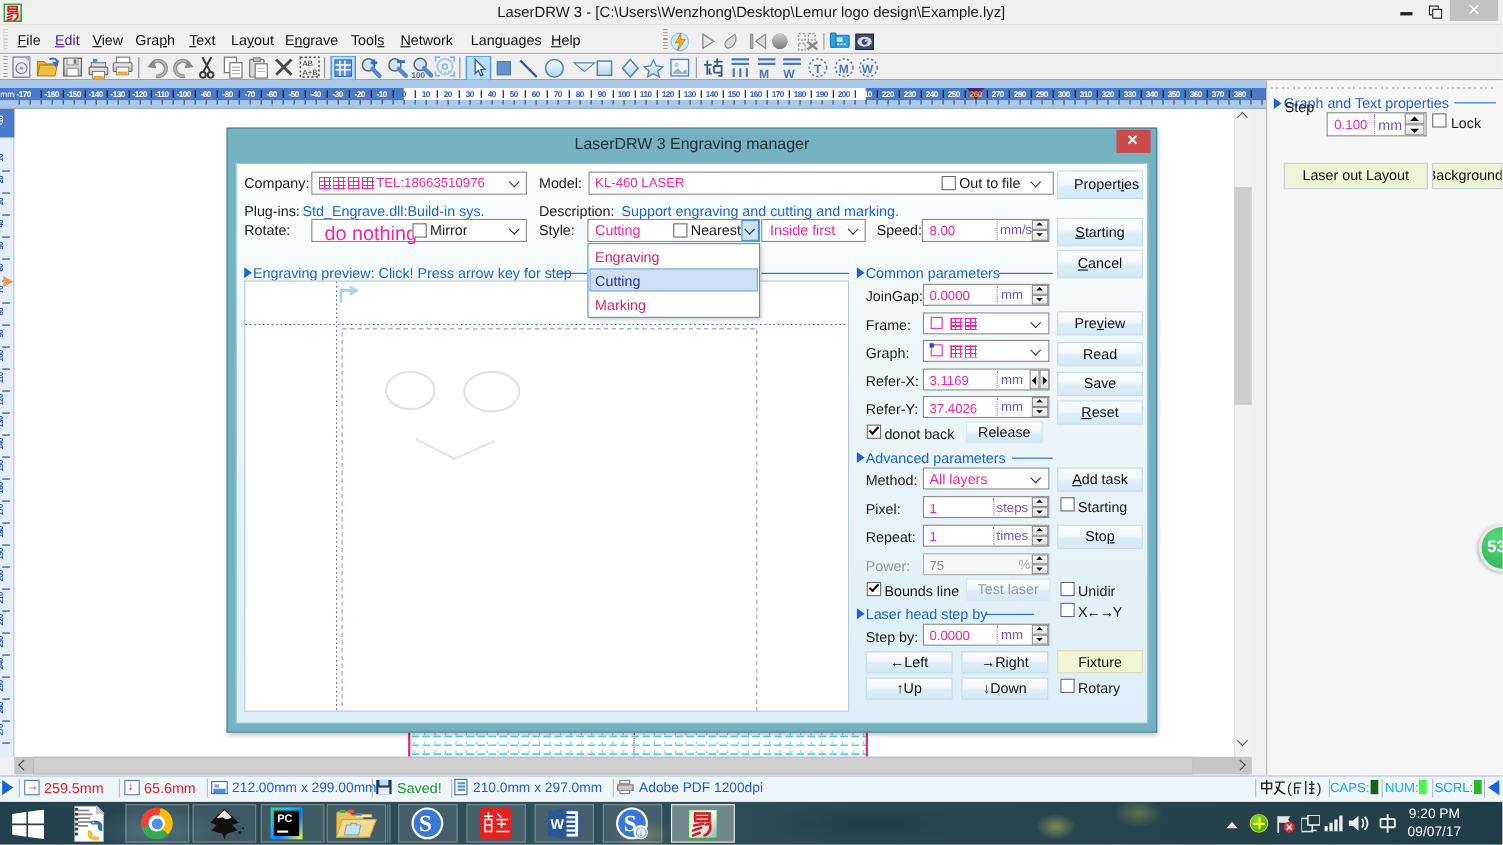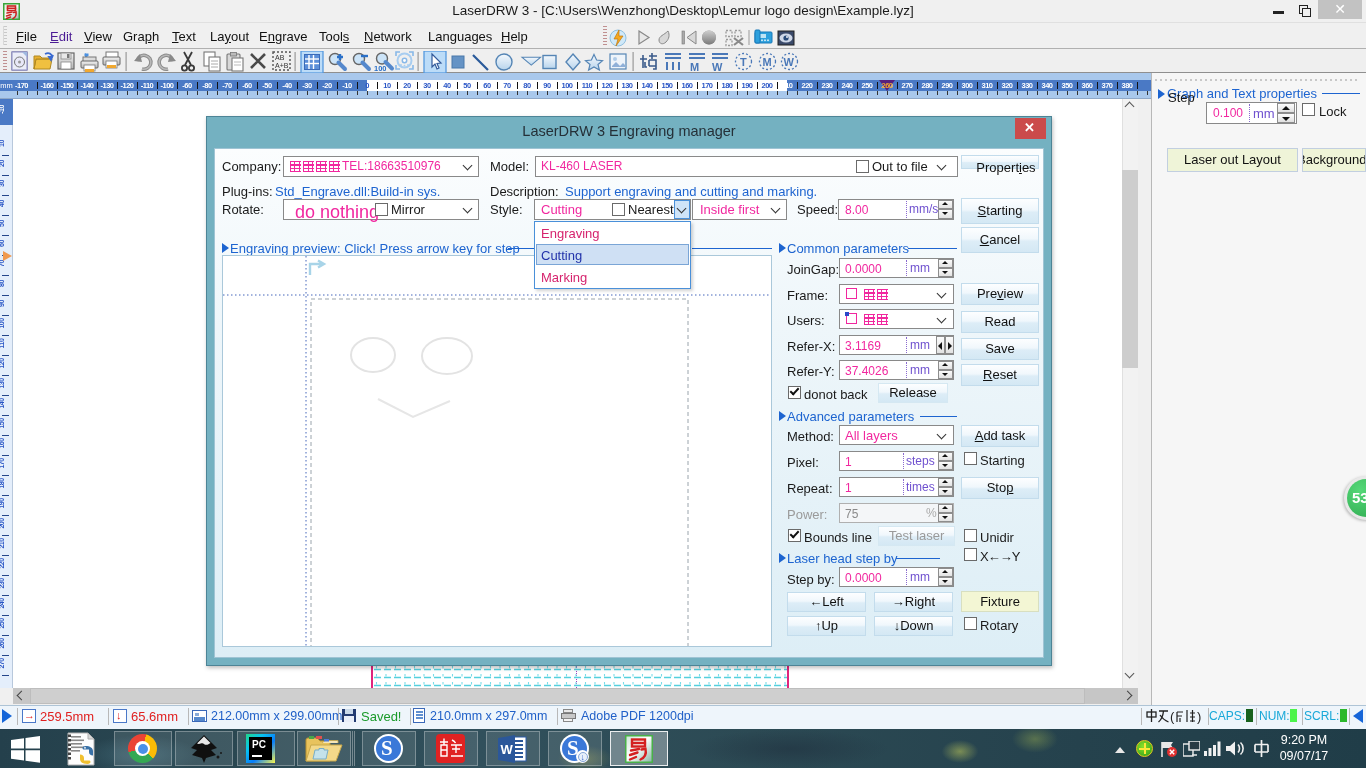--- a/index.html
+++ b/index.html
@@ -799,21 +799,21 @@
 <div class="abs" style="left:316px;top:161px;width:11px;height:11px;background:repeating-linear-gradient(180deg,#f1279f 0 1.2px,transparent 1.2px 3.4px),repeating-linear-gradient(90deg,#f1279f 0 1px,transparent 1px 4.5px);"></div>
 <div class="abs" style="left:329px;top:161px;width:11px;height:11px;background:repeating-linear-gradient(180deg,#f1279f 0 1.2px,transparent 1.2px 3.4px),repeating-linear-gradient(90deg,#f1279f 0 1px,transparent 1px 4.5px);"></div>
 <div class="val" style="left:342px;top:159px;">TEL:18663510976</div>
 <div class="chev" style="left:464px;top:162px;"></div>
 <div class="lbl" style="left:490px;top:159px;">Model:</div>
 <div class="fld" style="left:535px;top:156px;width:423px;height:21px;"></div>
 <div class="val" style="left:541px;top:159px;">KL-460 LASER</div>
 <div class="chk" style="left:856px;top:160px;"></div>
 <div class="lbl" style="left:872px;top:159px;">Out to file</div>
 <div class="chev" style="left:938px;top:162px;"></div>
-<div class="btn" style="left:961px;top:155px;width:78px;height:14px;line-height:24px;padding-left:12px;">Propert<u>i</u>es</div>
+<div class="btn" style="left:961px;top:155px;width:78px;height:26px;line-height:24px;padding-left:12px;">Propert<u>i</u>es</div>
 <div class="lbl" style="left:222px;top:184px;">Plug-ins:</div>
 <div class="blu" style="left:275px;top:184px;">Std_Engrave.dll:Build-in sys.</div>
 <div class="lbl" style="left:490px;top:184px;">Description:</div>
 <div class="blu" style="left:565px;top:184px;">Support engraving and cutting and marking.</div>
 <div class="lbl" style="left:222px;top:202px;">Rotate:</div>
 <div class="fld" style="left:283px;top:199px;width:196px;height:21px;"></div>
 <div class="val" style="left:295px;top:202px;font-size:18px;">do nothing</div>
 <div class="chk" style="left:375px;top:203px;"></div>
 <div class="lbl" style="left:391px;top:202px;">Mirror</div>
 <div class="chev" style="left:464px;top:205px;"></div>
@@ -867,21 +867,21 @@
   </div>
 <div class="abs" style="left:938px;top:268px;width:15px;height:9px;background:linear-gradient(#fbfbfb,#e2e2e2);border:1px solid #8d8d8d;">
     <div class="tri-d" style="left:3px;top:2px;border-left-width:3.5px;border-right-width:3.5px;border-top-width:3.5px;"></div>
   </div>
 <div class="lbl" style="left:787px;top:288px;">Frame:</div>
 <div class="fld" style="left:839px;top:284px;width:115px;height:20px;"></div>
 <div class="abs" style="left:846px;top:288px;width:11px;height:11px;border:1.8px solid #f1279f;"></div>
 <div class="abs" style="left:864px;top:289px;width:11px;height:11px;background:repeating-linear-gradient(180deg,#f1279f 0 1.2px,transparent 1.2px 3.4px),repeating-linear-gradient(90deg,#f1279f 0 1px,transparent 1px 4.5px);"></div>
 <div class="abs" style="left:877px;top:289px;width:11px;height:11px;background:repeating-linear-gradient(180deg,#f1279f 0 1.2px,transparent 1.2px 3.4px),repeating-linear-gradient(90deg,#f1279f 0 1px,transparent 1px 4.5px);"></div>
 <div class="chev" style="left:938px;top:290px;"></div>
-<div class="lbl" style="left:787px;top:313px;">Users:</div>
+<div class="lbl" style="left:787px;top:313px;">Graph:</div>
 <div class="fld" style="left:839px;top:309px;width:115px;height:20px;"></div>
 <div class="abs" style="left:846px;top:313px;width:11px;height:11px;border:1.8px solid #f1279f;"></div>
 <div class="abs" style="left:845px;top:312px;width:4px;height:4px;background:#2a48c8;"></div>
 <div class="abs" style="left:864px;top:314px;width:11px;height:11px;background:repeating-linear-gradient(180deg,#f1279f 0 1.2px,transparent 1.2px 3.4px),repeating-linear-gradient(90deg,#f1279f 0 1px,transparent 1px 4.5px);"></div>
 <div class="abs" style="left:877px;top:314px;width:11px;height:11px;background:repeating-linear-gradient(180deg,#f1279f 0 1.2px,transparent 1.2px 3.4px),repeating-linear-gradient(90deg,#f1279f 0 1px,transparent 1px 4.5px);"></div>
 <div class="chev" style="left:938px;top:315px;"></div>
 <div class="lbl" style="left:787px;top:339px;">Refer-X:</div>
 <div class="fld" style="left:839px;top:335px;width:115px;height:20px;"></div>
 <div class="val" style="left:845px;top:339px;">3.1169</div>
 <div class="divd" style="left:906px;top:337px;height:16px;"></div>

